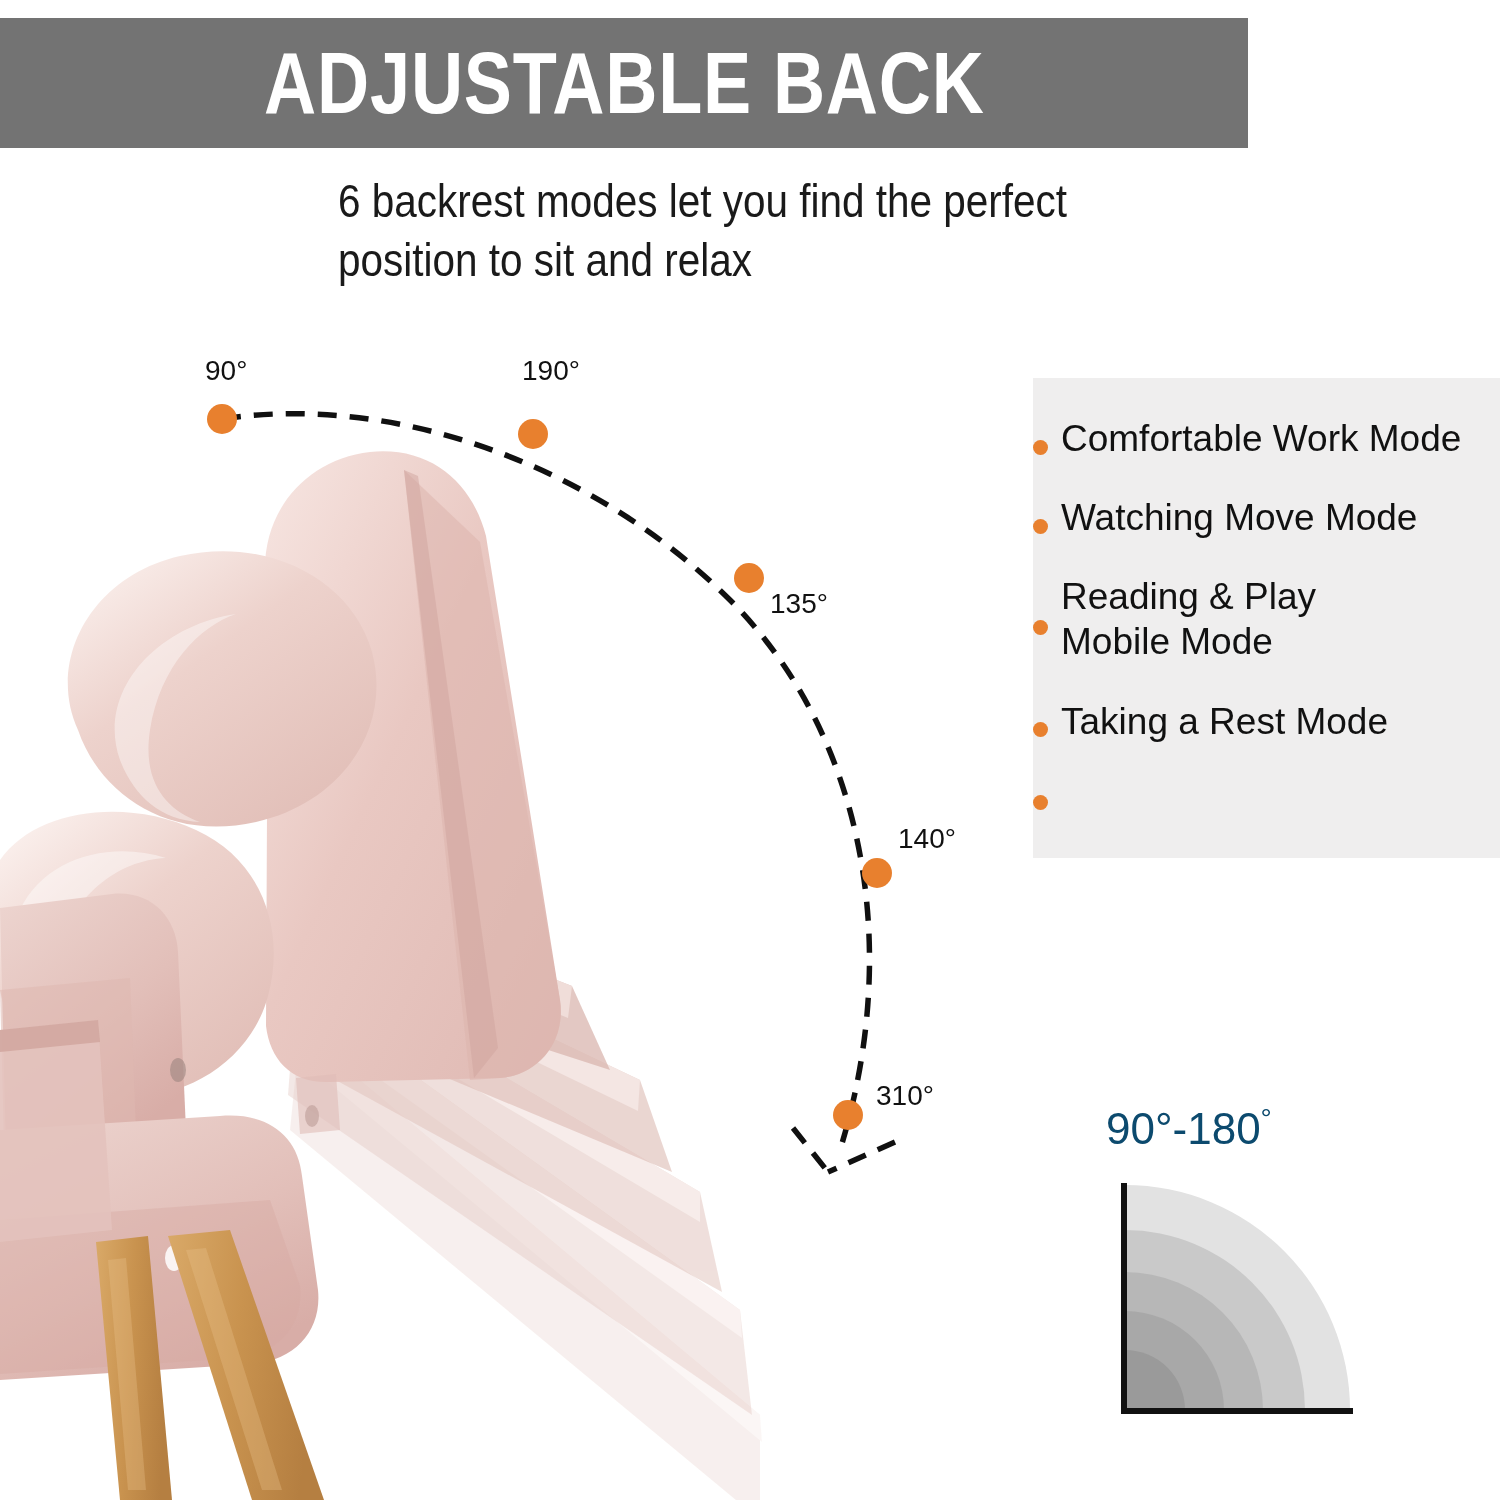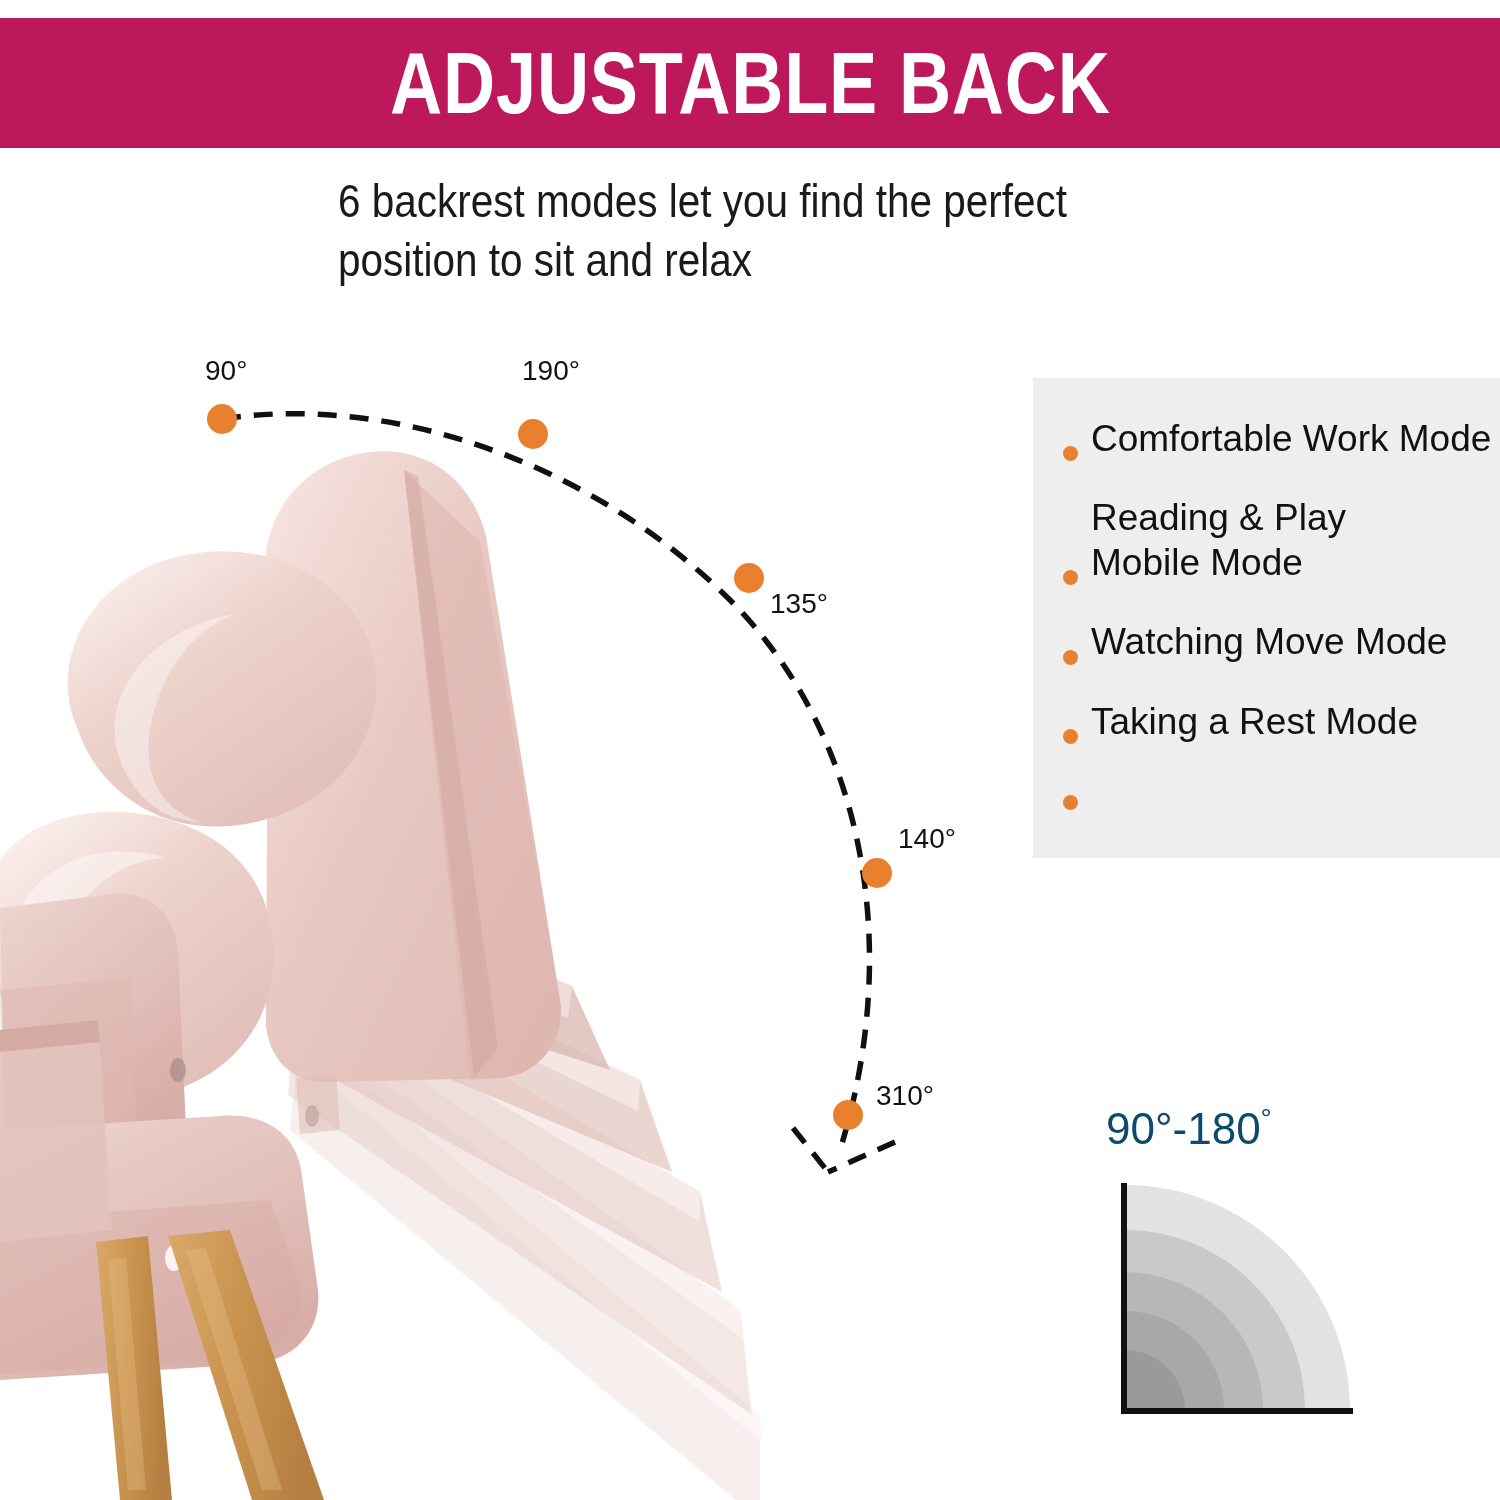--- a/index.html
+++ b/index.html
@@ -13,23 +13,23 @@
     position: relative;
     overflow: hidden;
     font-family: "Liberation Sans", sans-serif;
   }
 
   
   #header-banner {
     position: absolute;
     left: 0;
     top: 18px;
-    width: 1500px;
+    width: 1248px;
     height: 130px;
-    background: #be185d;
+    background: #737373;
     display: flex;
     align-items: center;
     justify-content: center;
   }
   #header-title {
     color: #ffffff;
     font-family: "Liberation Sans Narrow", "Liberation Sans", sans-serif;
     font-size: 88px;
     font-weight: bold;
     letter-spacing: 1px;
@@ -92,23 +92,22 @@
     left: 1033px;
     top: 378px;
     width: 467px;
     height: 480px;
     background: #efeeee;
     box-sizing: border-box;
     padding: 38px 0 0 0;
   }
   .feature-item {
     display: flex;
-    align-items: flex-end;
+    align-items: center;
     margin: 0 0 34px 0;
-    padding-left: 30px;
   }
   .feature-item:last-child { margin-bottom: 0; }
   .feature-bullet {
     width: 15px;
     height: 15px;
     border-radius: 50%;
     background: #e8802e;
     flex: 0 0 auto;
     margin-top: 17px;
     margin-right: 13px;
@@ -300,26 +299,26 @@
 <div class="angle-label" style="left:898px; top:825px;">140°</div>
 <div class="angle-label" style="left:876px; top:1082px;">310°</div>
 
 <div id="features-panel">
   <div class="feature-item">
     <span class="feature-bullet"></span>
     <span class="feature-label">Comfortable Work Mode</span>
   </div>
   <div class="feature-item">
     <span class="feature-bullet"></span>
+    <span class="feature-label">Watching Move Mode</span>
+  </div>
+  <div class="feature-item">
+    <span class="feature-bullet"></span>
     <span class="feature-label">Reading &amp; Play
 Mobile Mode</span>
-  </div>
-  <div class="feature-item">
-    <span class="feature-bullet"></span>
-    <span class="feature-label">Watching Move Mode</span>
   </div>
   <div class="feature-item">
     <span class="feature-bullet"></span>
     <span class="feature-label">Taking a Rest Mode</span>
   </div>
   <div class="feature-item">
     <span class="feature-bullet"></span>
   </div>
 </div>
 

